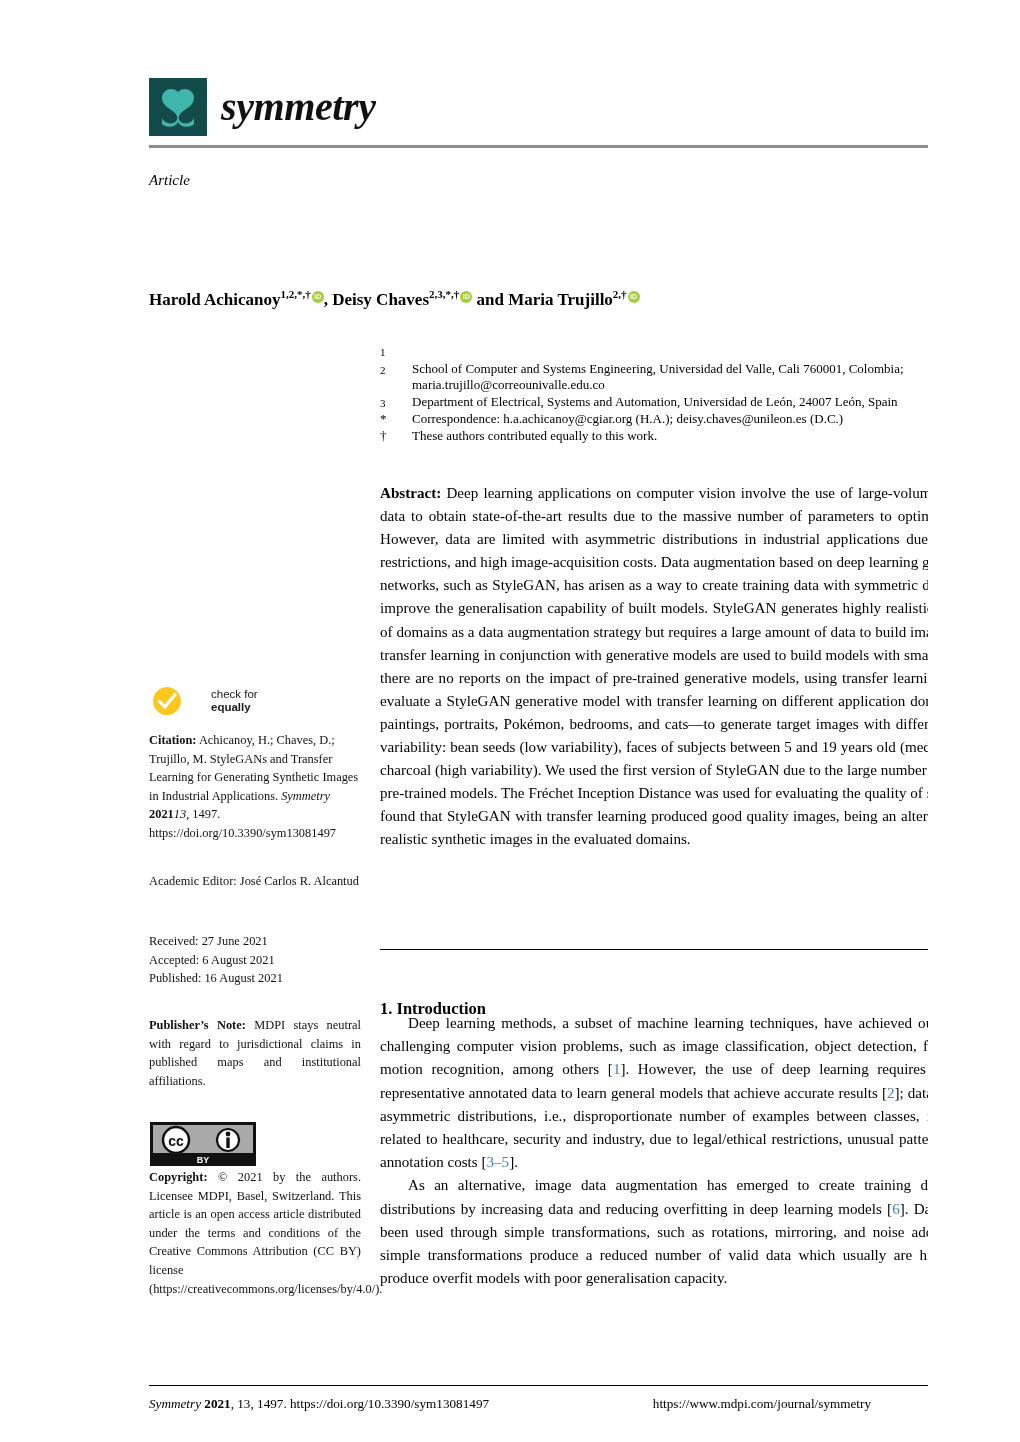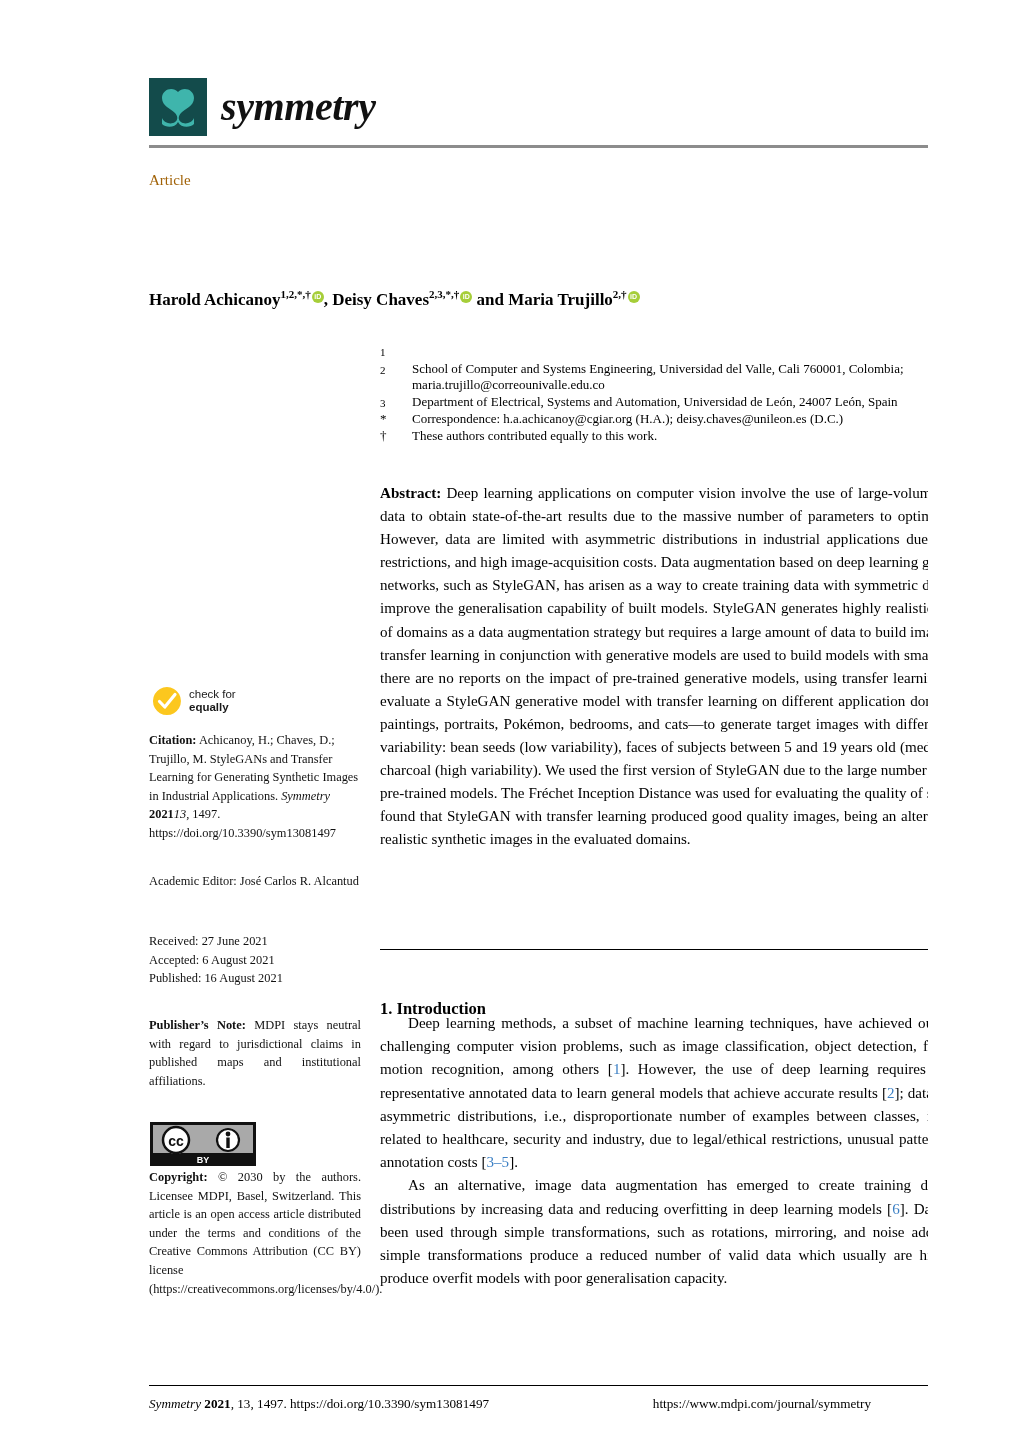--- a/index.html
+++ b/index.html
@@ -66,22 +66,23 @@
     width: 906px;
     height: 3px;
     background: #8c8c8c;
   }
 
   
   .article-kicker {
     position: absolute;
     left: 57px;
     top: 172px;
+    font-style: italic;
     font-size: 15px;
-    color: #a16207;
+    color: #000000;
   }
   .paper-title {
     position: absolute;
     left: 57px;
     top: 193px;
     width: 880px;
     font-size: 27.5px;
     font-weight: bold;
     line-height: 32px;
     letter-spacing: -0.1px;
@@ -217,20 +218,21 @@
     color: #111;
   }
   .side b { font-weight: bold; }
 
   .check-badge {
     position: absolute;
     left: 60px;
     top: 686px;
     display: flex;
     align-items: center;
+    gap: 22px;
   }
   .check-circle {
     width: 30px;
     height: 30px;
     flex: none;
   }
   .check-label {
     margin-left: 7px;
     font-family: "Liberation Sans", sans-serif;
     font-size: 11.5px;
@@ -374,21 +376,21 @@
     <circle cx="26" cy="18" r="13" fill="none" stroke="#111111" stroke-width="2.5"></circle>
     <text x="26" y="24" text-anchor="middle" font-family="Liberation Sans, sans-serif" font-size="14" font-weight="bold" fill="#111111">cc</text>
     <circle cx="78" cy="18" r="12" fill="#ffffff"></circle>
     <circle cx="78" cy="18" r="11" fill="none" stroke="#111111" stroke-width="2.2"></circle>
     <circle cx="78" cy="12" r="2.4" fill="#111111"></circle>
     <rect x="76.3" y="15.5" width="3.4" height="10.5" fill="#111111"></rect>
     <text x="53" y="41" text-anchor="middle" font-family="Liberation Sans, sans-serif" font-size="9" font-weight="bold" fill="#ffffff">BY</text>
   </svg>
 
   <div class="side copyright">
-    <b>Copyright:</b><span> © 2030 by the authors. Licensee MDPI, Basel, Switzerland. This article is an open access article distributed under the terms and conditions of the Creative Commons Attribution (CC BY) license (https://creativecommons.org/licenses/by/4.0/).</span>
+    <b>Copyright:</b><span> © 2021 by the authors. Licensee MDPI, Basel, Switzerland. This article is an open access article distributed under the terms and conditions of the Creative Commons Attribution (CC BY) license (https://creativecommons.org/licenses/by/4.0/).</span>
   </div>
 
   <div class="footer-rule"></div>
   <div class="footer-left">
     <i>Symmetry</i> <b>2021</b><span>, 13, 1497. https://doi.org/10.3390/sym13081497</span>
   </div>
   <div class="footer-right">https://www.mdpi.com/journal/symmetry</div>
 
 </div>
 

